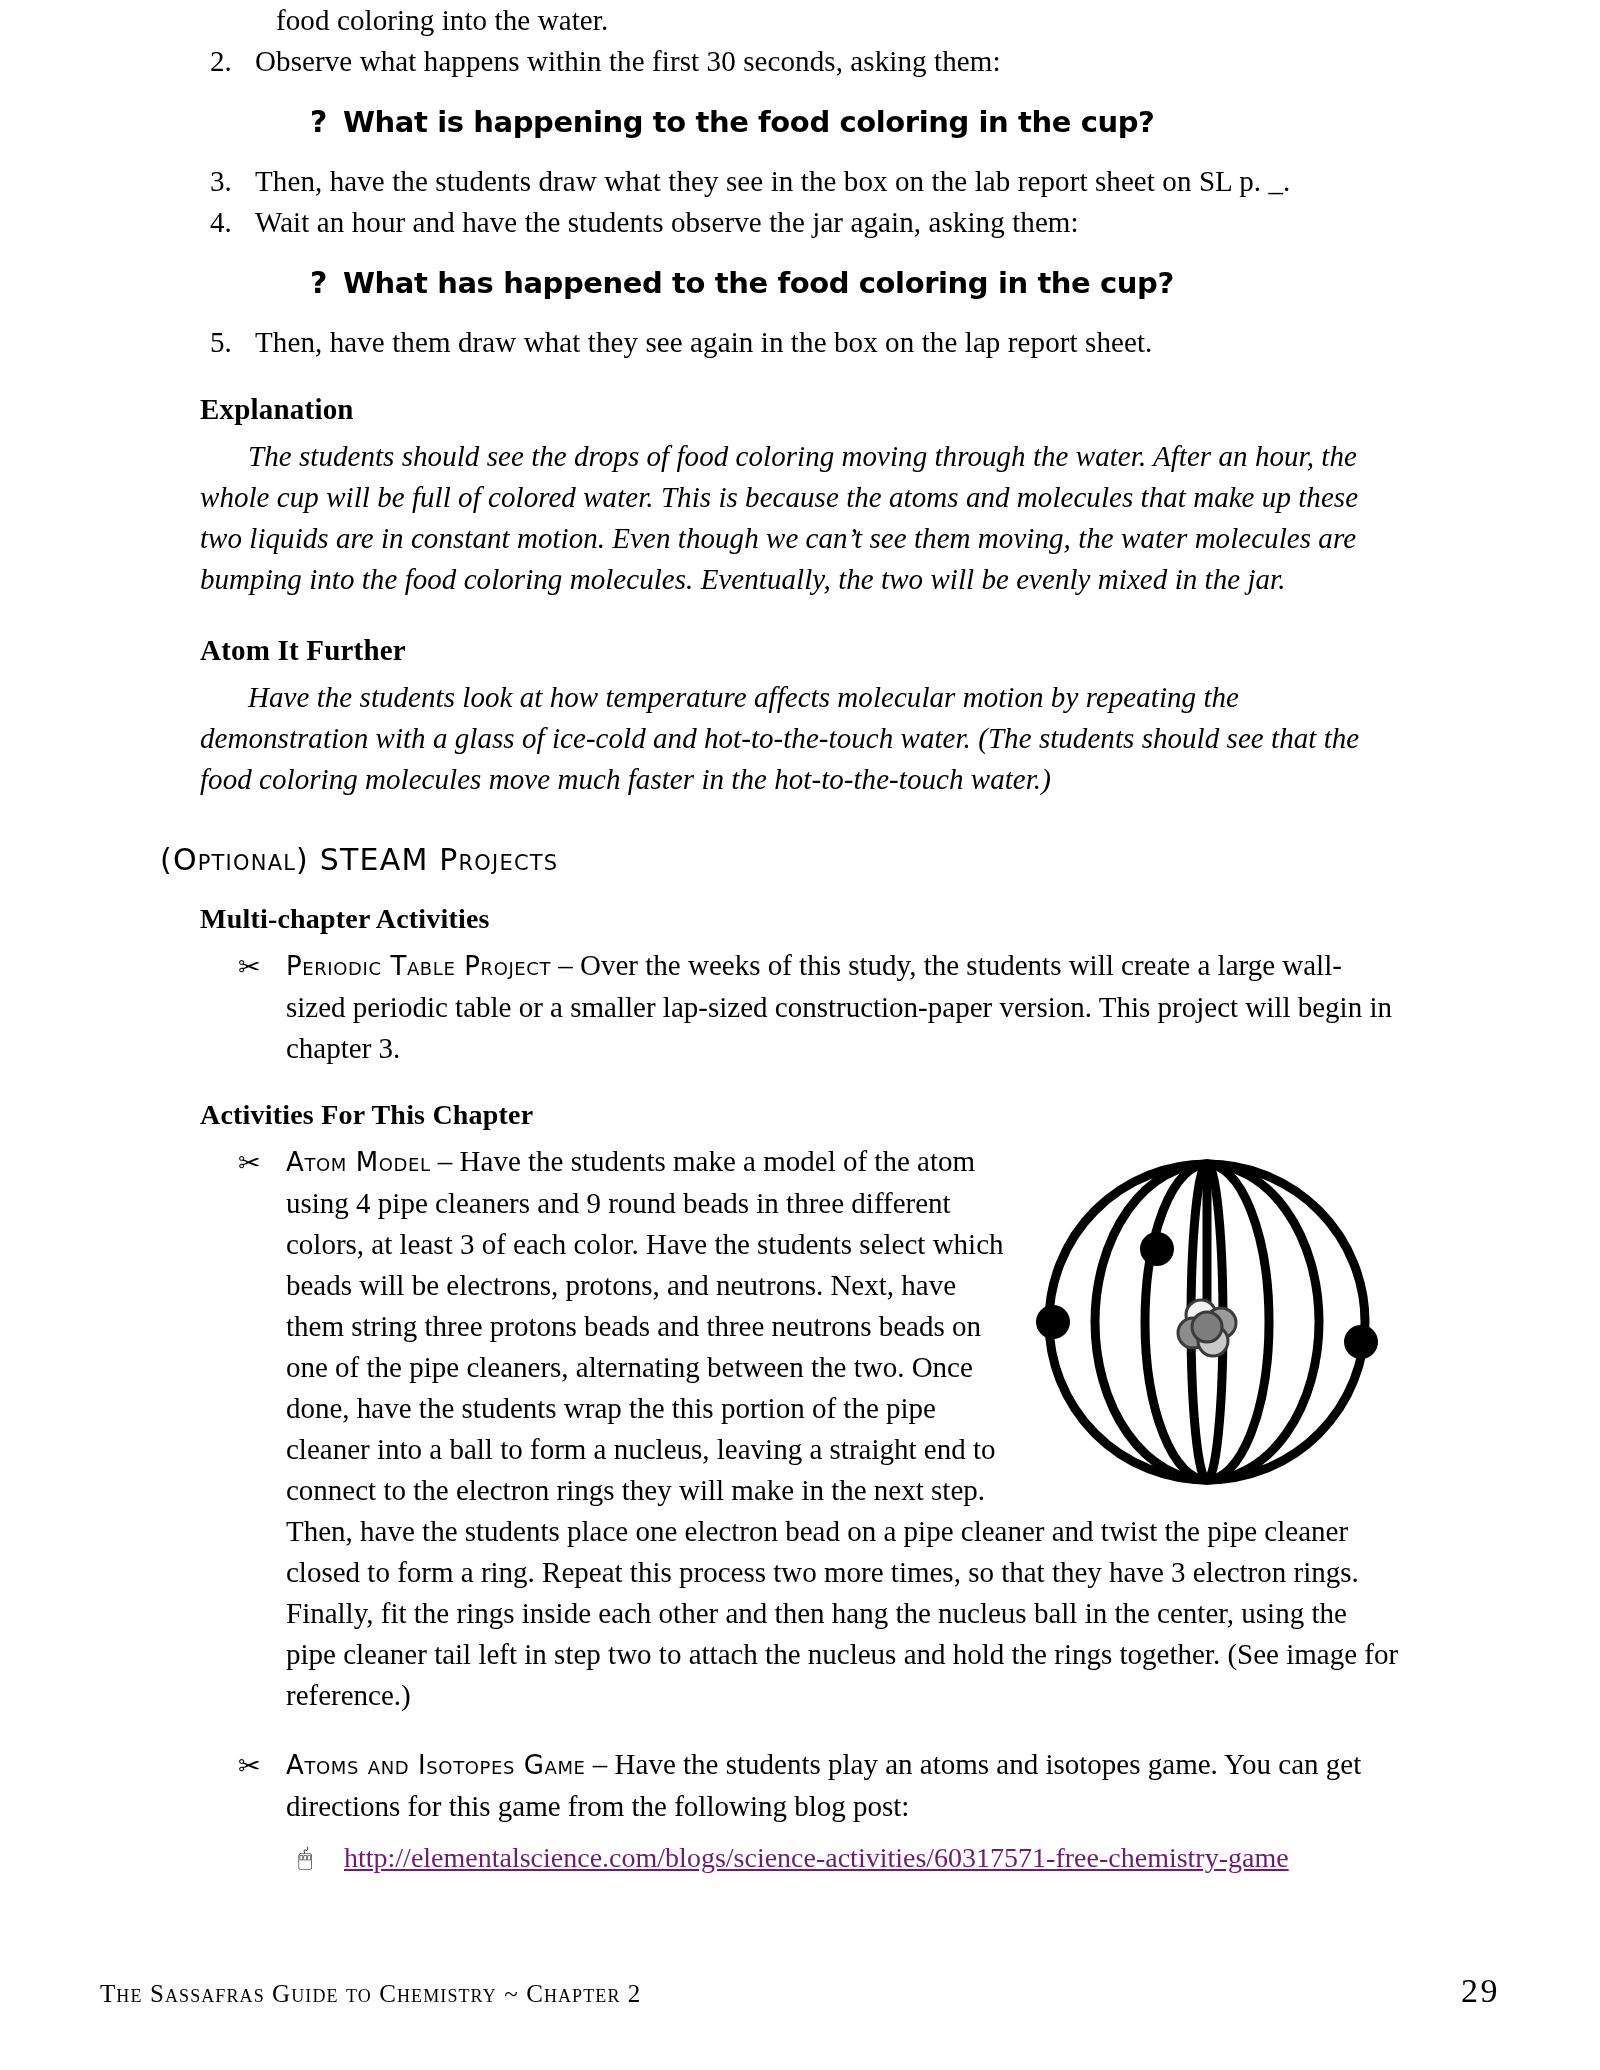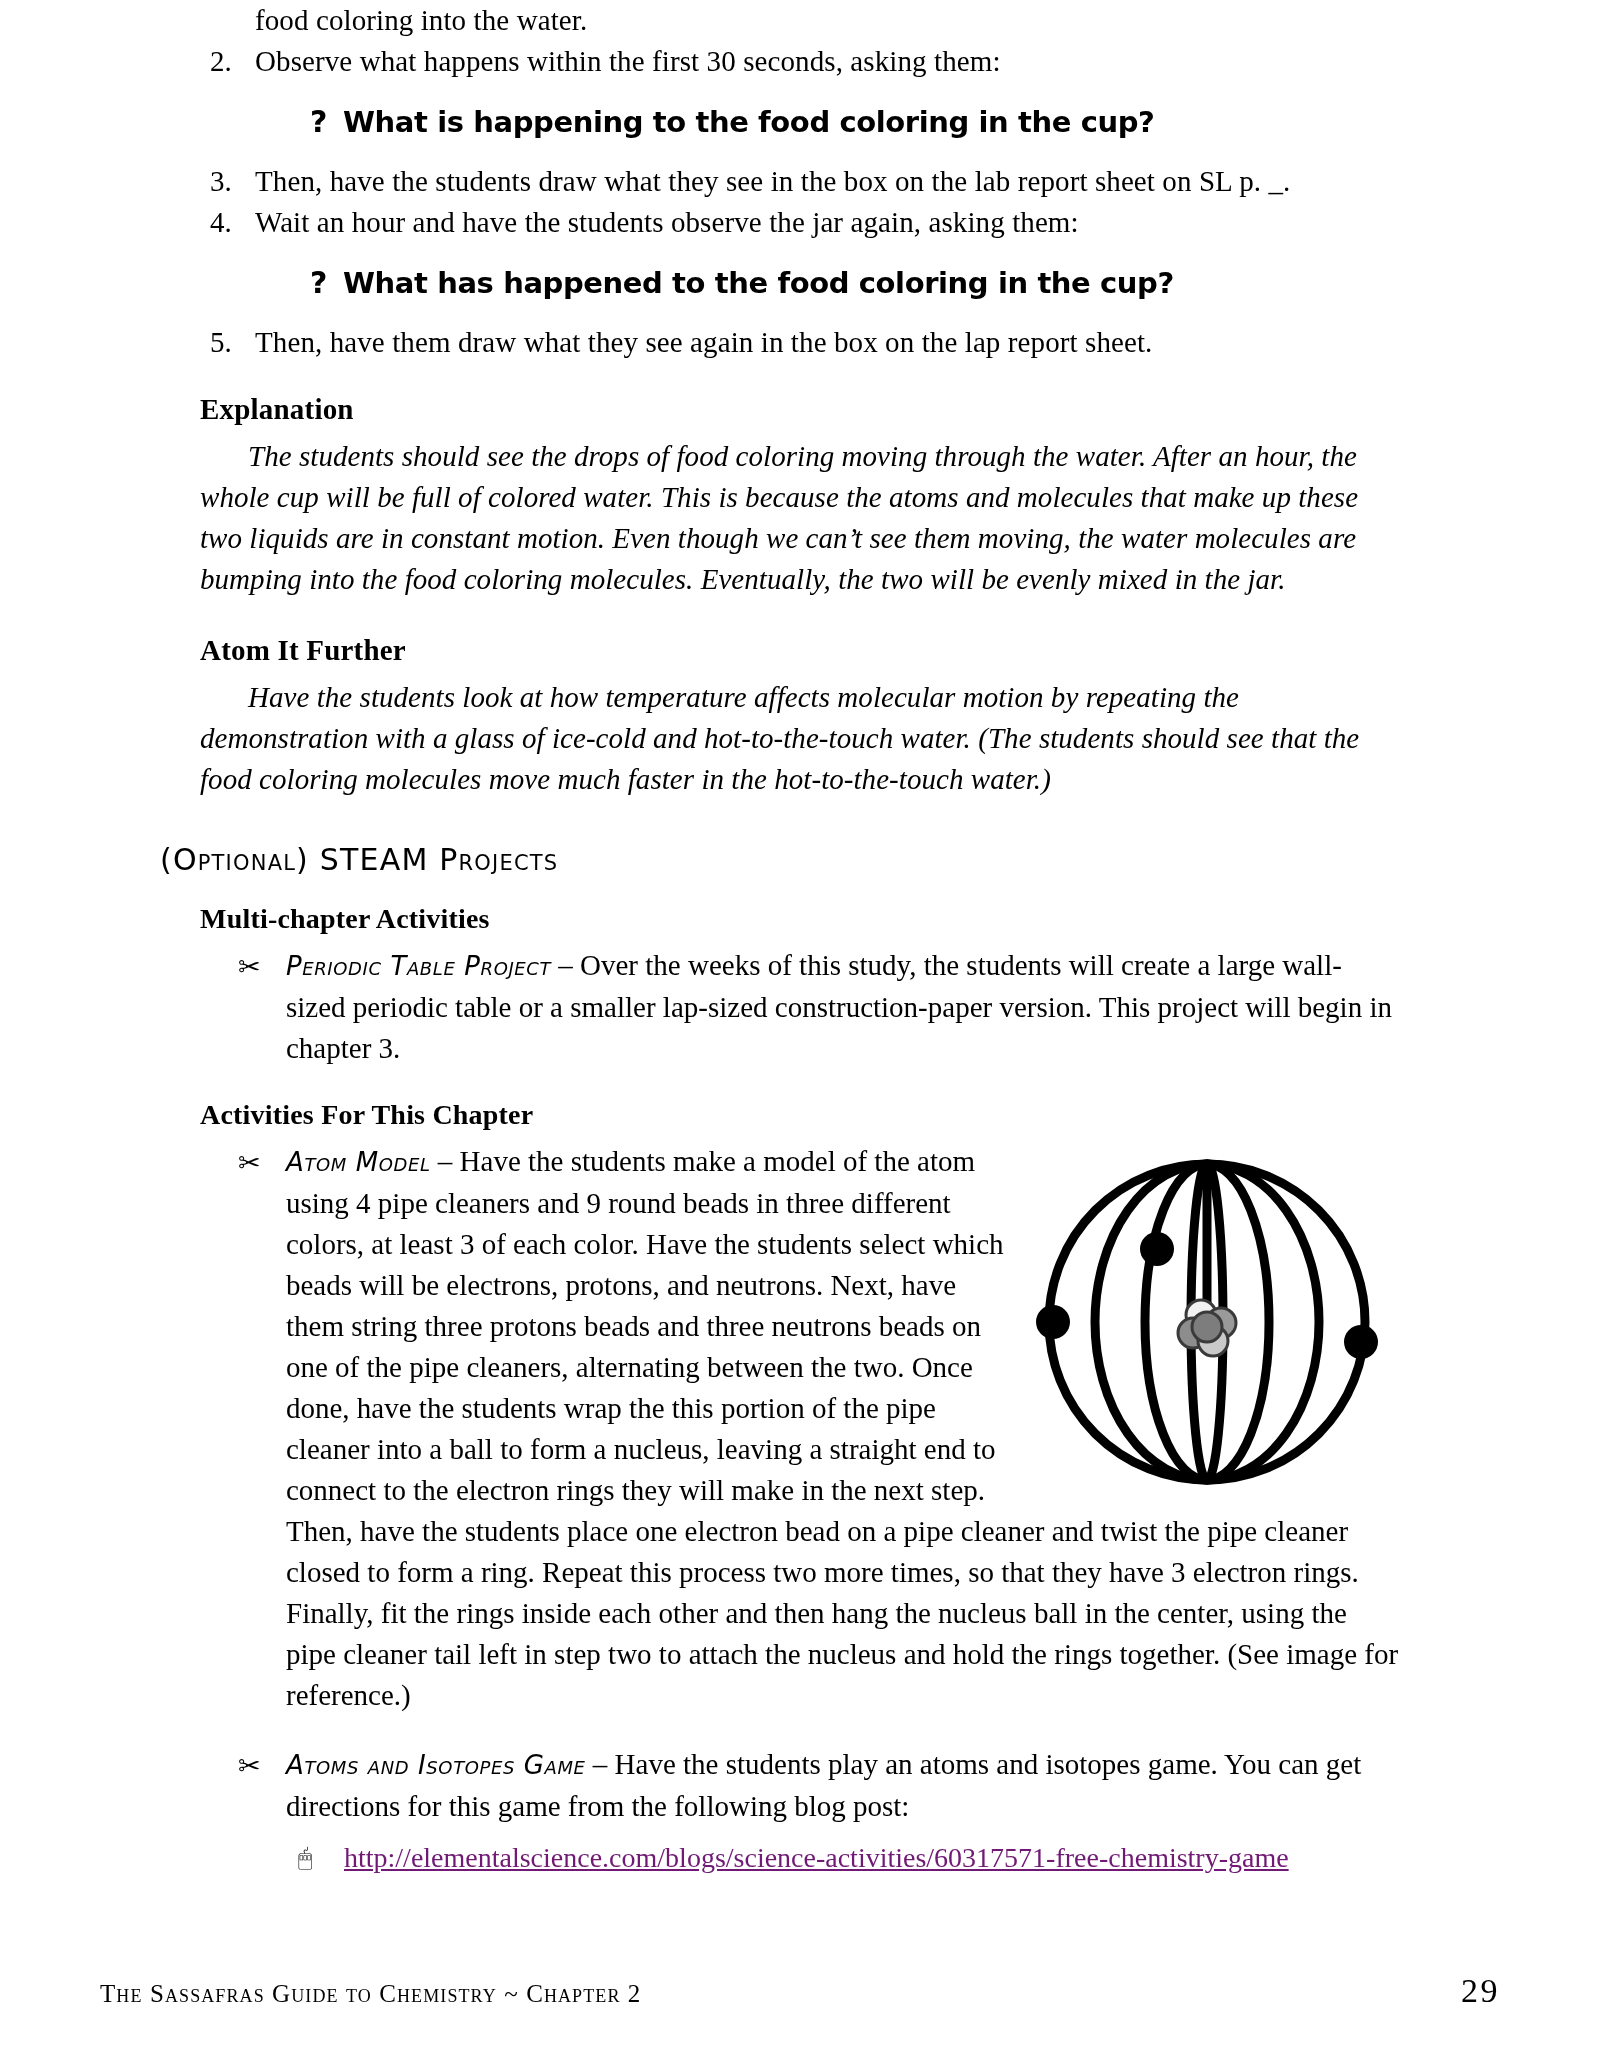--- a/index.html
+++ b/index.html
@@ -21,21 +21,21 @@
     position: absolute;
     left: 200px;
     top: 0;
     width: 1200px;
   }
 
   
   .wrapline {
     font-size: 29px;
     line-height: 41px;
-    margin-left: 55px;
+    margin-left: 76px;
     letter-spacing: 0.1px;
   }
   .numlist {
     list-style: none;
     margin: 0;
     padding: 0;
   }
   .numlist li {
     position: relative;
     font-size: 29px;
@@ -113,21 +113,20 @@
     left: 0;
     top: 1px;
     font-size: 27px;
     font-family: "DejaVu Sans", sans-serif;
   }
   .act-name {
     font-family: "DejaVu Sans", "Liberation Sans", sans-serif;
     font-size: 26px;
     letter-spacing: 0.6px;
     font-variant: small-caps;
-    font-style: italic;
   }
 
   
   .figure-atom {
     float: right;
     width: 345px;
     height: 330px;
     margin: 16px 20px 6px 18px;
     shape-outside: margin-box;
   }

